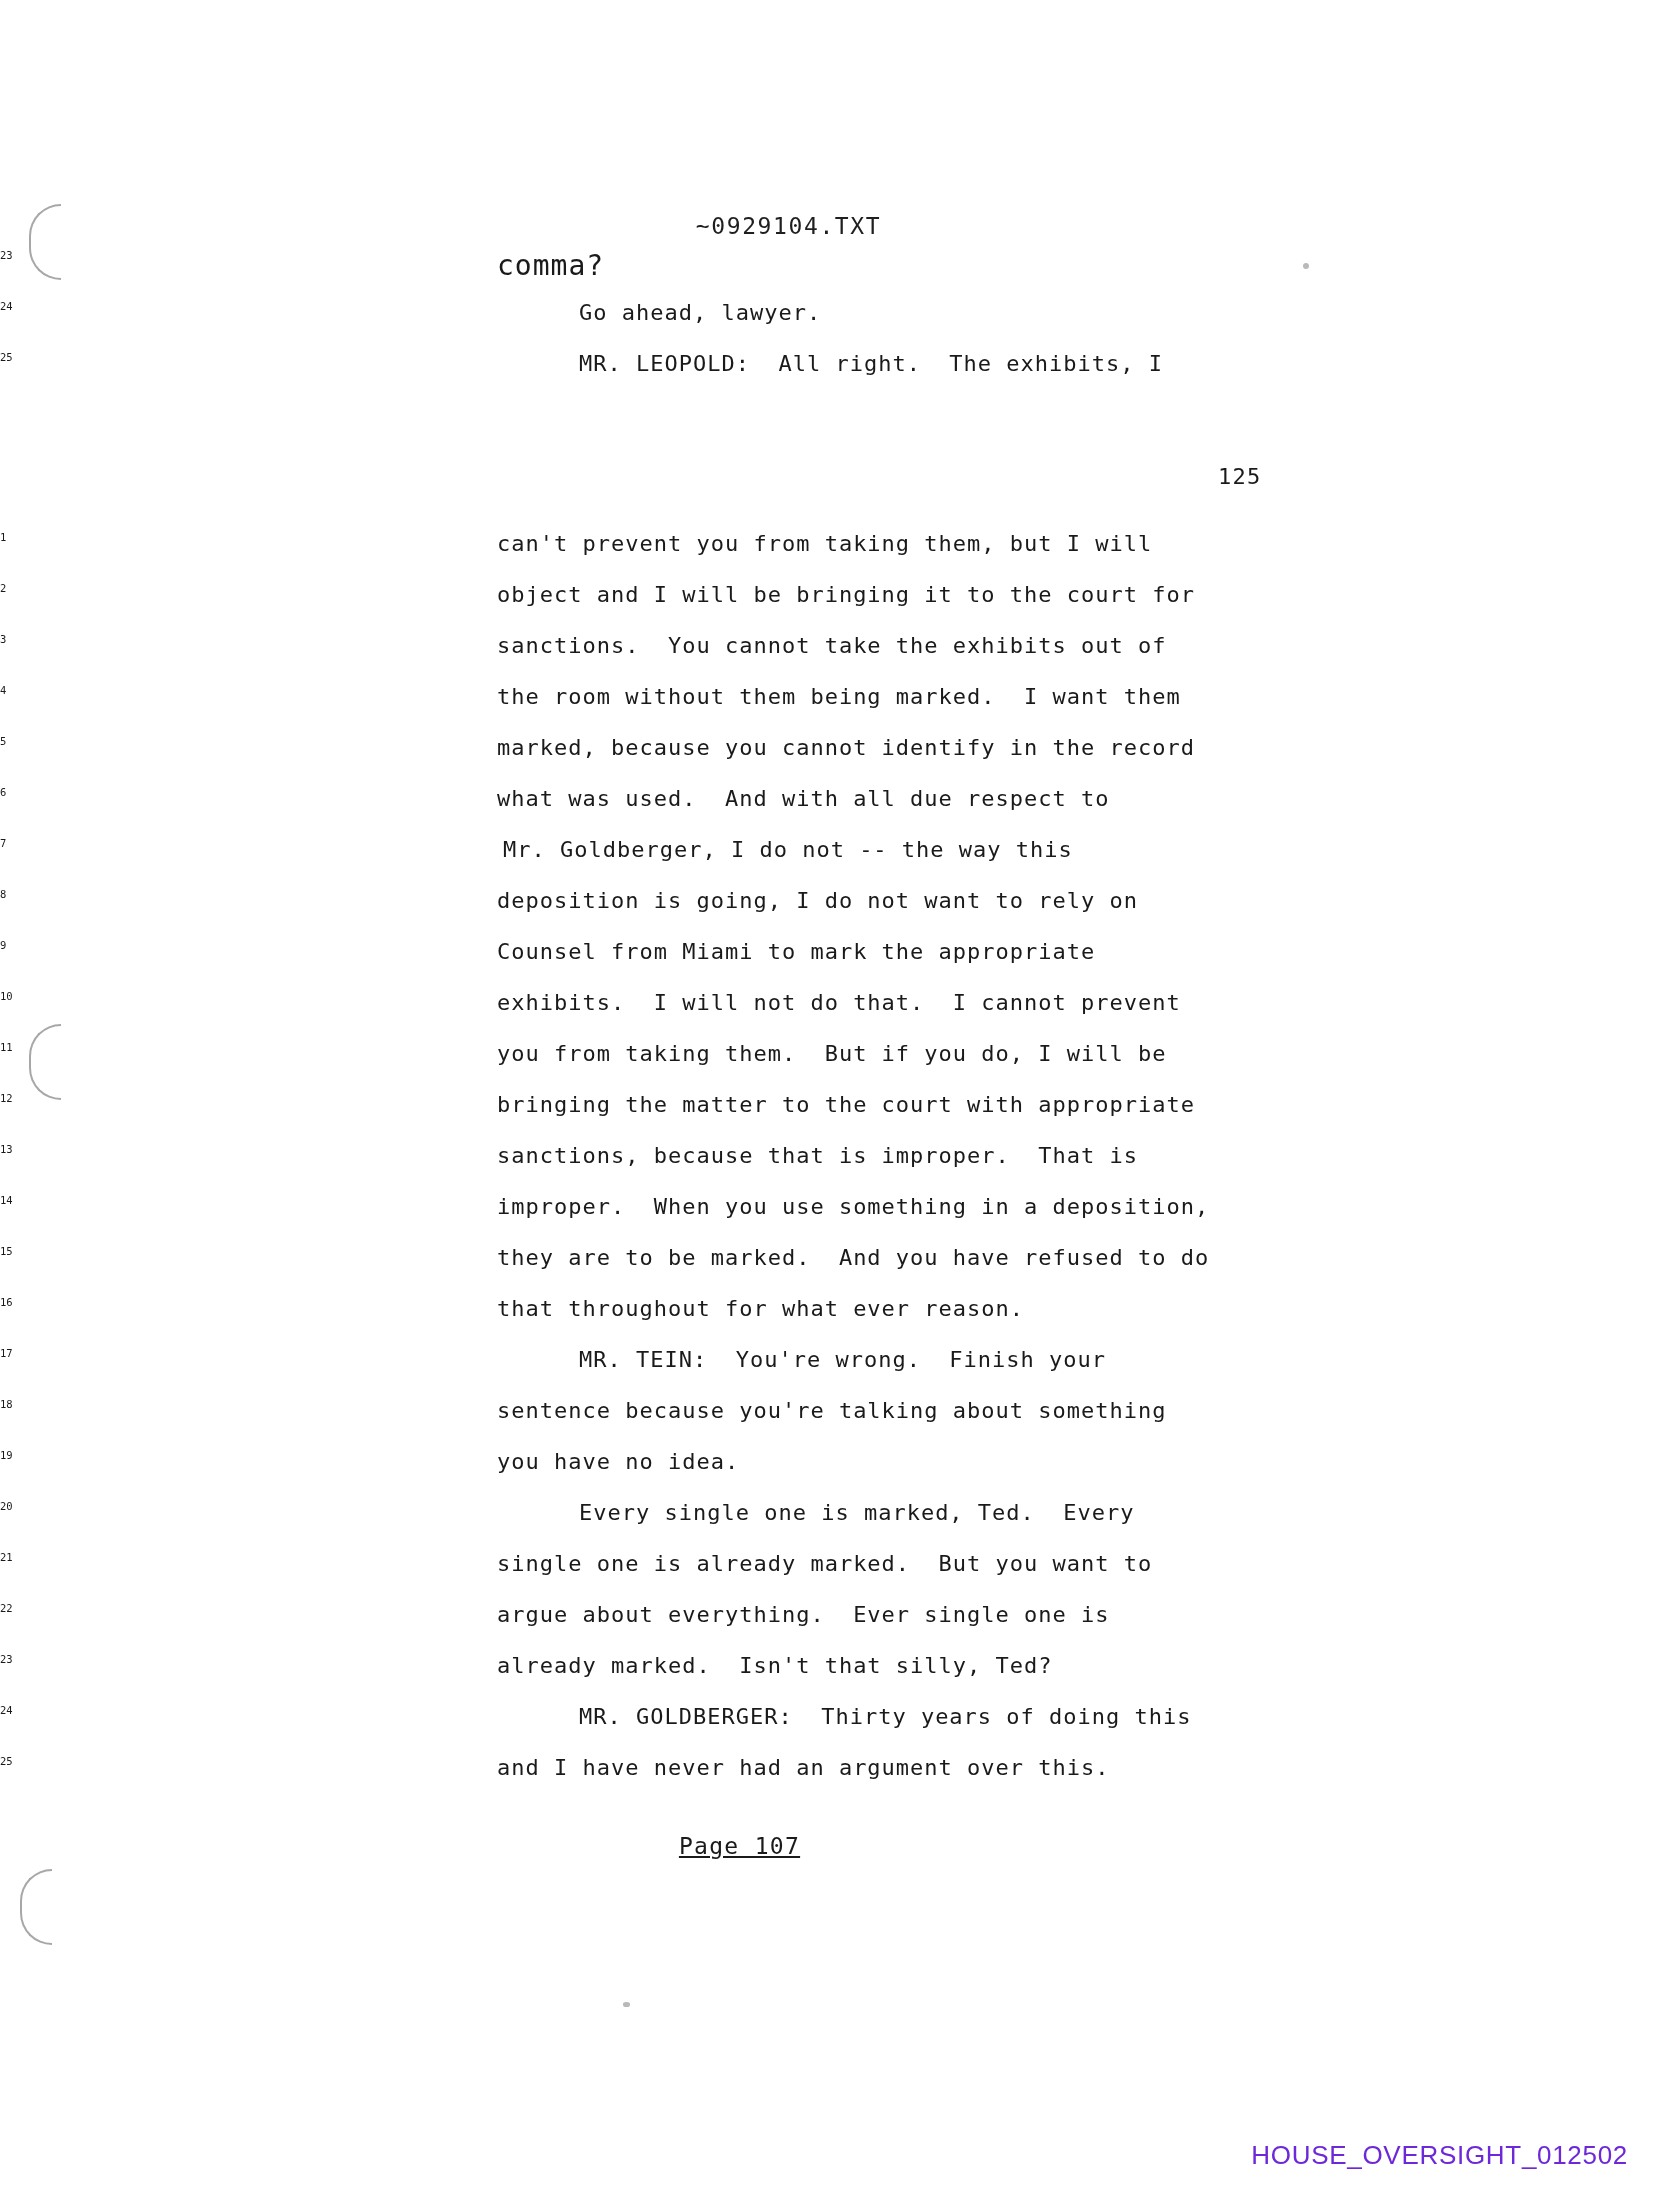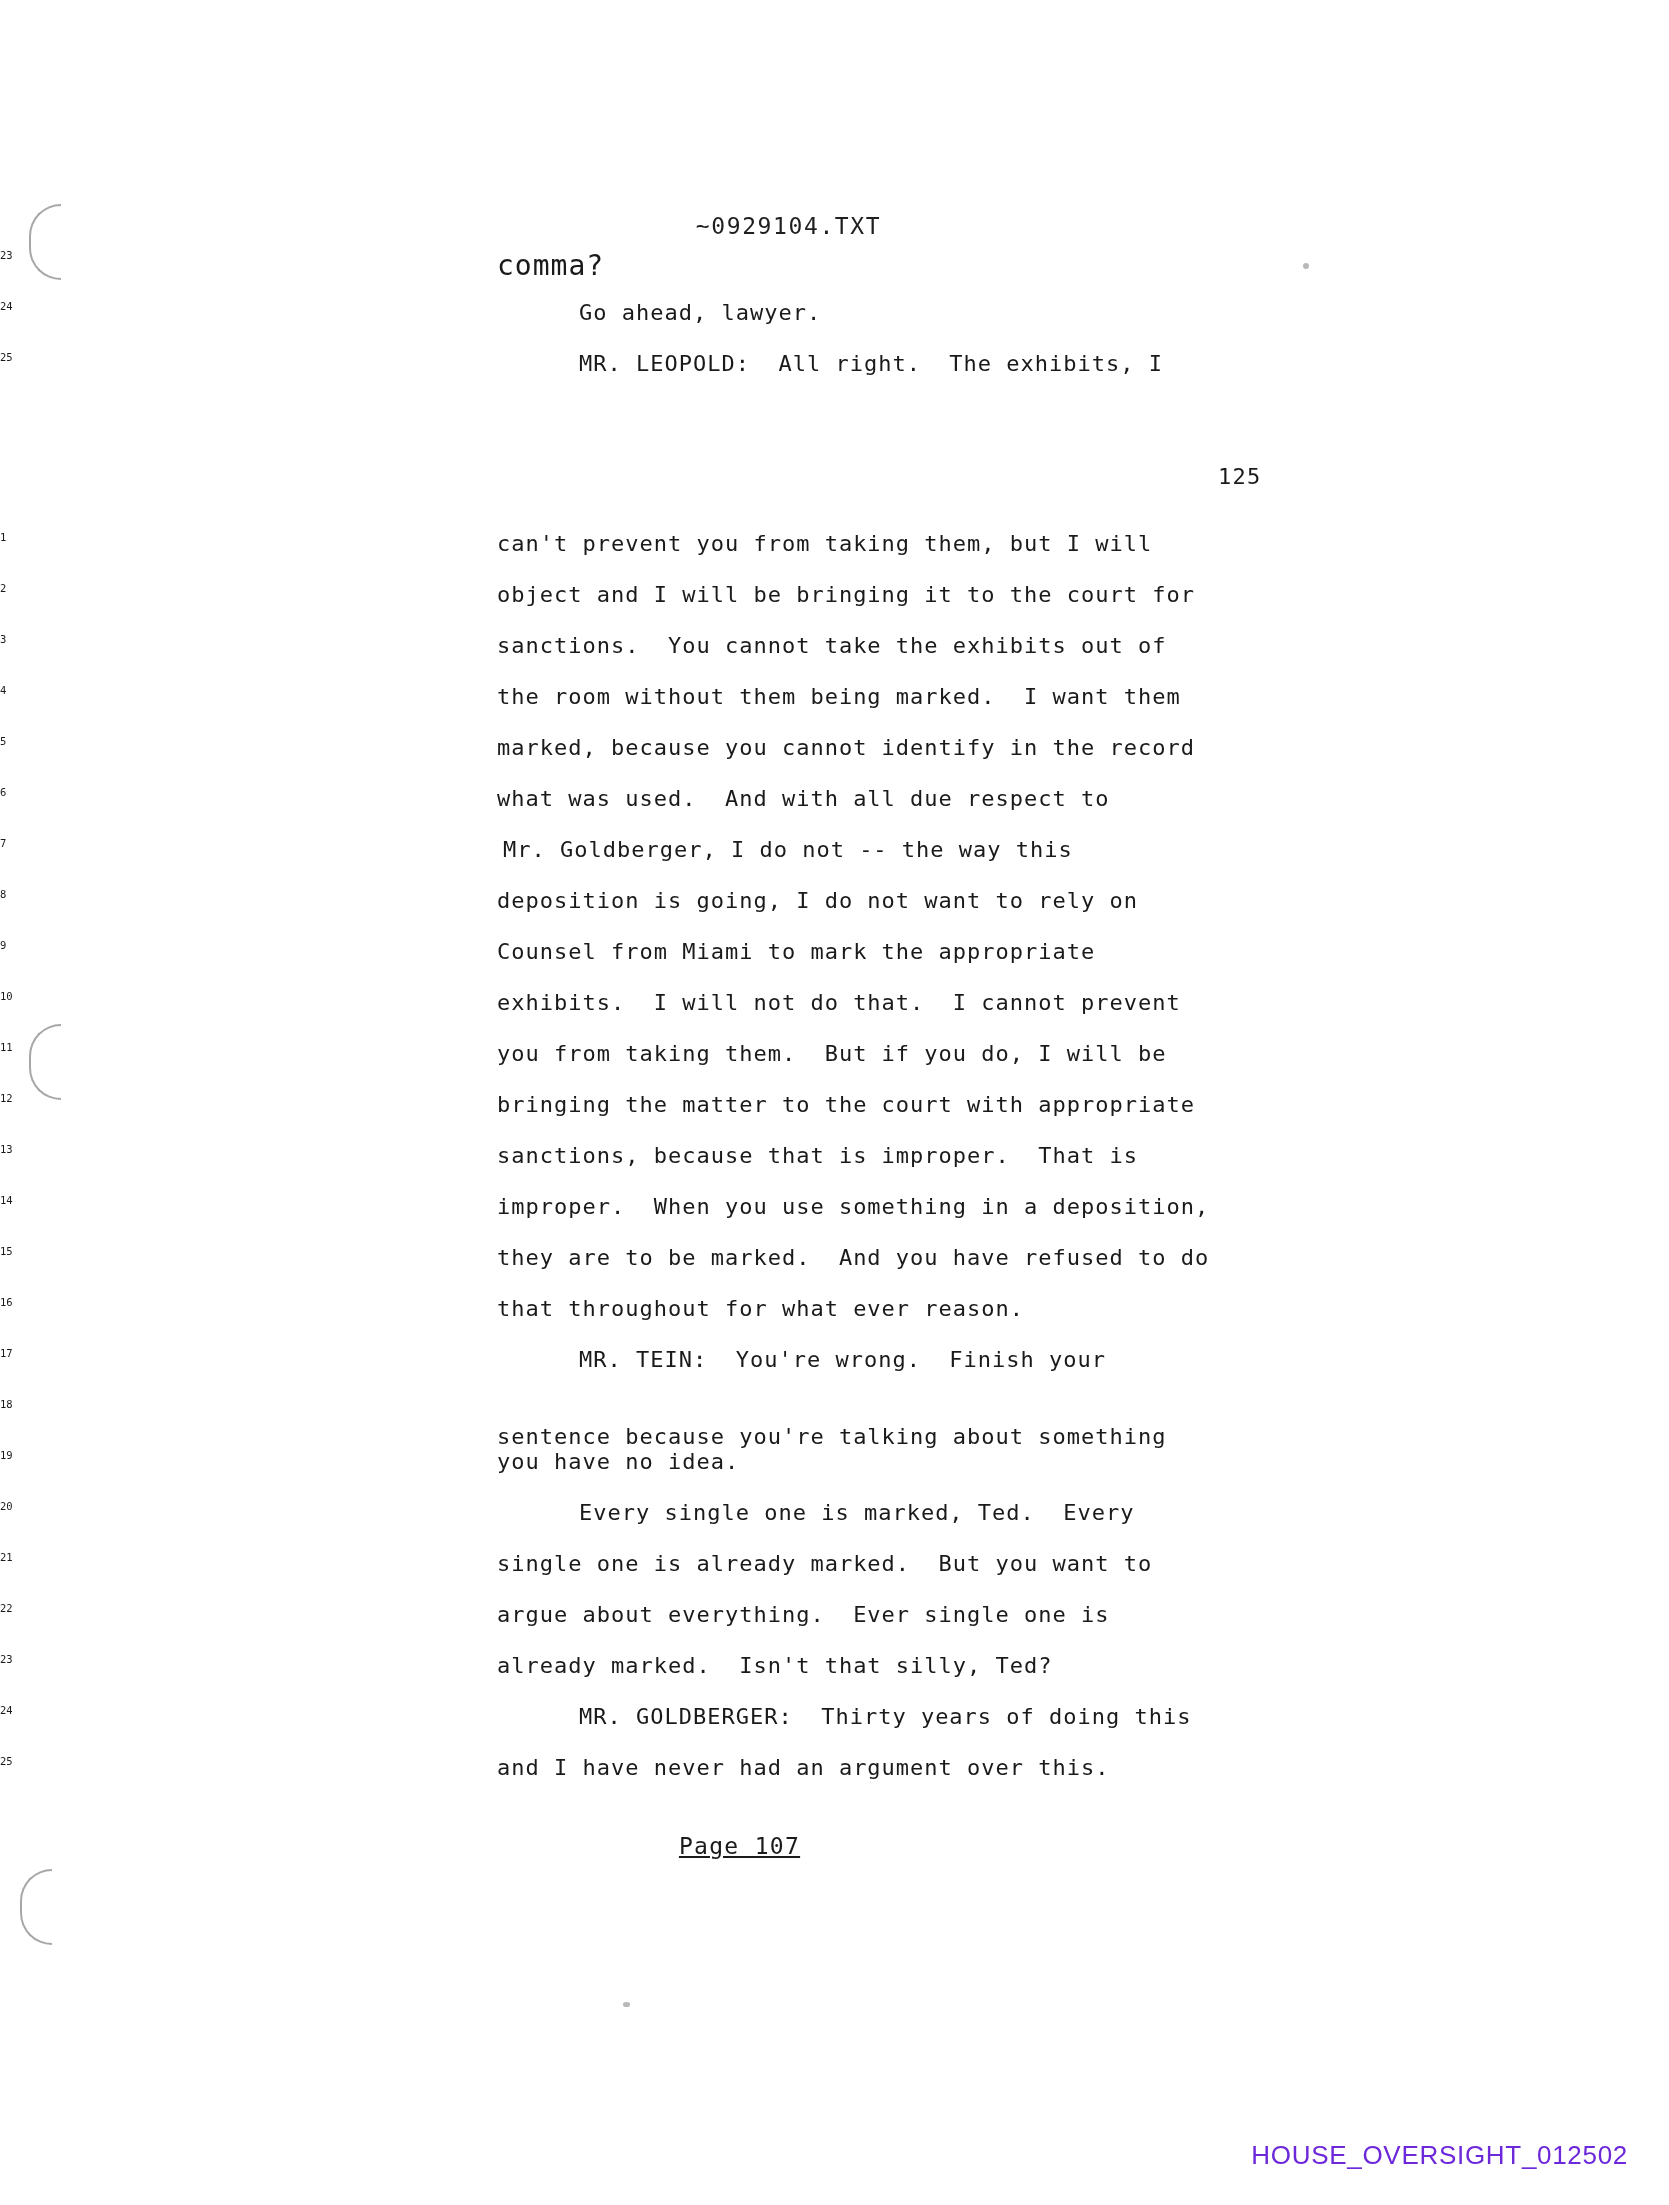--- a/index.html
+++ b/index.html
@@ -147,21 +147,21 @@
         <div class="lrow"><span class="num">8</span><span class="txt" style="left: 497px; white-space: pre; font-size: 22px; letter-spacing: 1px; position: absolute;">deposition is going, I do not want to rely on</span></div>
         <div class="lrow"><span class="num">9</span><span class="txt" style="left: 497px; white-space: pre; font-size: 22px; letter-spacing: 1px; position: absolute;">Counsel from Miami to mark the appropriate</span></div>
         <div class="lrow"><span class="num">10</span><span class="txt" style="left: 497px; white-space: pre; font-size: 22px; letter-spacing: 1px; position: absolute;">exhibits.  I will not do that.  I cannot prevent</span></div>
         <div class="lrow"><span class="num">11</span><span class="txt" style="left: 497px; white-space: pre; font-size: 22px; letter-spacing: 1px; position: absolute;">you from taking them.  But if you do, I will be</span></div>
         <div class="lrow"><span class="num">12</span><span class="txt" style="left: 497px; white-space: pre; font-size: 22px; letter-spacing: 1px; position: absolute;">bringing the matter to the court with appropriate</span></div>
         <div class="lrow"><span class="num">13</span><span class="txt" style="left: 497px; white-space: pre; font-size: 22px; letter-spacing: 1px; position: absolute;">sanctions, because that is improper.  That is</span></div>
         <div class="lrow"><span class="num">14</span><span class="txt" style="left: 497px; white-space: pre; font-size: 22px; letter-spacing: 1px; position: absolute; text-align: center;">improper.  When you use something in a deposition,</span></div>
         <div class="lrow"><span class="num">15</span><span class="txt" style="left: 497px; white-space: pre; font-size: 22px; letter-spacing: 1px; position: absolute;">they are to be marked.  And you have refused to do</span></div>
         <div class="lrow"><span class="num">16</span><span class="txt" style="left: 497px; white-space: pre; font-size: 22px; letter-spacing: 1px; position: absolute;">that throughout for what ever reason.</span></div>
         <div class="lrow"><span class="num">17</span><span class="txt indent-txt" style="left: 579px; white-space: pre; font-size: 22px; letter-spacing: 1px; position: absolute;">MR. TEIN:  You're wrong.  Finish your</span></div>
-        <div class="lrow"><span class="num">18</span><span class="txt" style="left: 497px; white-space: pre; font-size: 22px; letter-spacing: 1px; position: absolute; margin-top: 26px;">sentence because you're talking about something</span></div>
+        <div class="lrow"><span class="num">18</span><span class="txt" style="left: 497px; white-space: pre; font-size: 22px; letter-spacing: 1px; position: absolute;">sentence because you're talking about something</span></div>
         <div class="lrow"><span class="num">19</span><span class="txt" style="left: 497px; white-space: pre; font-size: 22px; letter-spacing: 1px; position: absolute;">you have no idea.</span></div>
         <div class="lrow"><span class="num">20</span><span class="txt indent-txt" style="left: 579px; white-space: pre; font-size: 22px; letter-spacing: 1px; position: absolute;">Every single one is marked, Ted.  Every</span></div>
         <div class="lrow"><span class="num">21</span><span class="txt" style="left: 497px; white-space: pre; font-size: 22px; letter-spacing: 1px; position: absolute;">single one is already marked.  But you want to</span></div>
         <div class="lrow"><span class="num">22</span><span class="txt" style="left: 497px; white-space: pre; font-size: 22px; letter-spacing: 1px; position: absolute;">argue about everything.  Ever single one is</span></div>
         <div class="lrow"><span class="num">23</span><span class="txt" style="left: 497px; white-space: pre; font-size: 22px; letter-spacing: 1px; position: absolute;">already marked.  Isn't that silly, Ted?</span></div>
         <div class="lrow"><span class="num">24</span><span class="txt indent-txt" style="left: 579px; white-space: pre; font-size: 22px; letter-spacing: 1px; position: absolute;">MR. GOLDBERGER:  Thirty years of doing this</span></div>
         <div class="lrow"><span class="num">25</span><span class="txt" style="left: 497px; white-space: pre; font-size: 22px; letter-spacing: 1px; position: absolute;">and I have never had an argument over this.</span></div>
       </div>
   </div>
 

